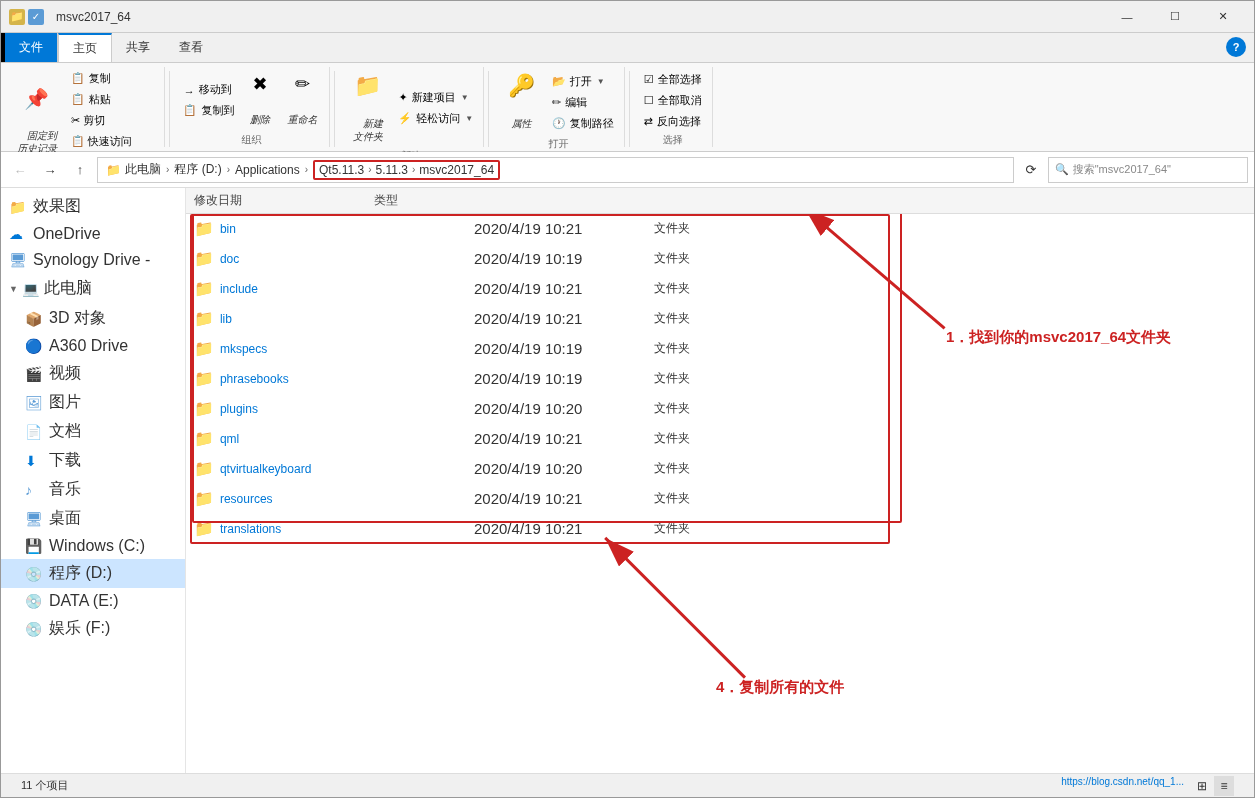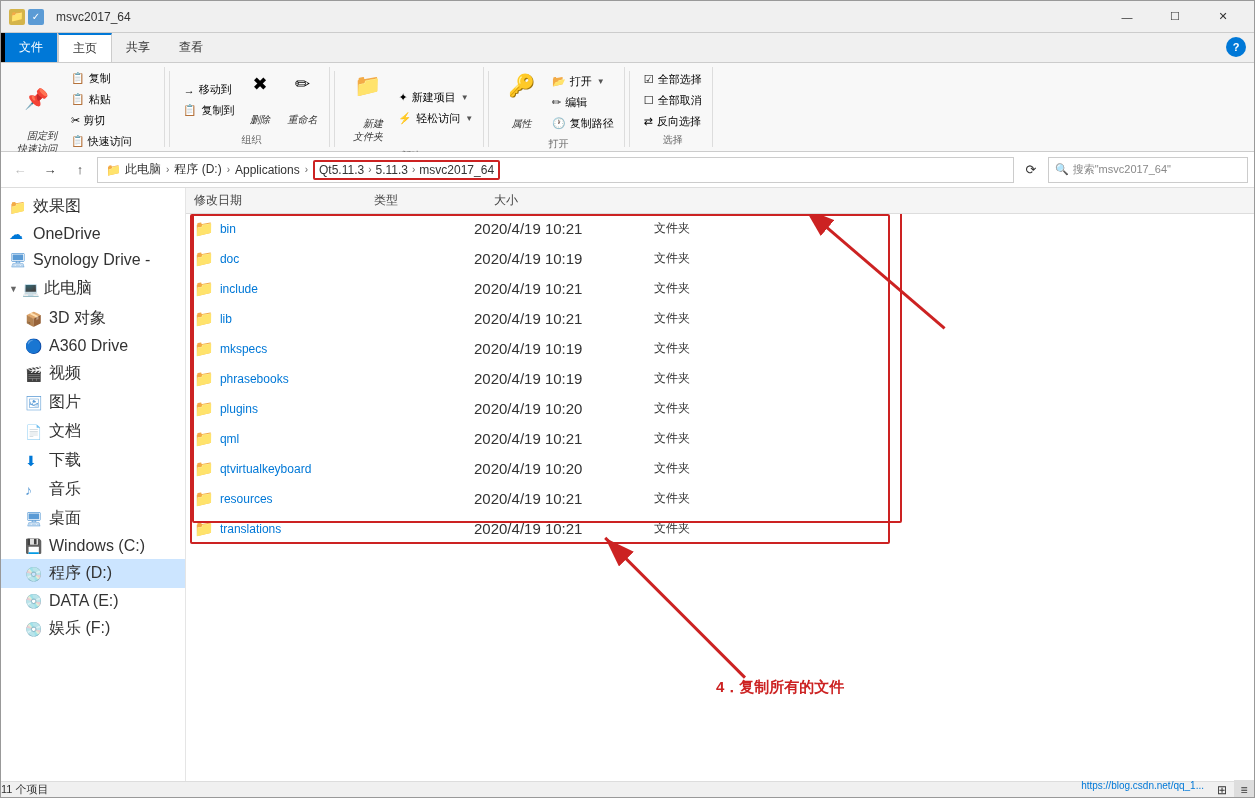--- a/index.html
+++ b/index.html
@@ -294,26 +294,26 @@
     
     #overlay {
       position: absolute;
       top: 0; left: 0;
       width: 100%; height: 100%;
       pointer-events: none;
     }
 
     
     #status-bar {
-      height: 16px;
+      height: 24px;
       background: #f0f0f0;
       border-top: 1px solid #ddd;
       display: flex;
       align-items: center;
-      padding: 0 0;
+      padding: 0 20px;
       gap: 0;
       font-size: 11px;
       color: #333;
     }
     .view-toggle {
       margin-left: auto;
       display: flex;
       gap: 2px;
     }
     .view-btn {
@@ -380,21 +380,21 @@
     <div class="help-btn" style="margin-left:auto; margin-right:8px; margin-top:4px; border-radius:50%; width:20px; height:20px; font-size:11px;">?</div>
   </div>
 
   <div id="ribbon-content">
 
     <div class="ribbon-group">
       <div class="ribbon-group-content">
         <div class="ribbon-btn" style="font-size:10px; min-width:50px;">
           <div style="font-size:20px;">📌</div>
           <div class="label" style="white-space:pre-line; font-size:10px; line-height:1.3;">固定到
-快速访问</div>
+历史记录</div>
         </div>
         <div style="display:flex; flex-direction:column; gap:2px;">
           <div class="ribbon-btn-small">
             <span>📋</span>
             <span>复制</span>
           </div>
           <div class="ribbon-btn-small">
             <span>📋</span>
             <span>粘贴</span>
           </div>
@@ -617,23 +617,20 @@
 
   <div id="file-list" style="position:relative;">
 
     <div id="file-list-header">
       <div class="col-date col-header">
         <span>修改日期</span>
       </div>
       <div class="col-type col-header">
         <span>类型</span>
       </div>
-      <div class="col-size col-header">
-        <span>大小</span>
-      </div>
     </div>
 
     <div id="file-rows-container" style="position:relative;">
 
       <div class="annotation-box" style="top:0; left:4px; width:700px; height:330px; border-color:#cc2222; border-width:2px;">
       </div>
     </div>
 
     <div class="file-row">
       <div class="file-name">
@@ -732,20 +729,21 @@
       </div>
       <div class="file-date">2020/4/19 10:21</div>
       <div class="file-type">文件夹</div>
       <div class="file-size"></div>
     </div>
 
     <div style="position:absolute; top:0; left:0; width:100%; height:100%; pointer-events:none;">
 
       <div style="position:absolute; top:0; left:6px; width:710px; height:335px; border:2px solid #cc2222; border-radius:2px; pointer-events:none;"></div>
 
+      <div class="annotation-text" style="top:140px; left:760px; font-size:15px; font-weight:bold; color:#cc2222;">1．找到你的msvc2017_64文件夹</div>
 
       <div class="annotation-text" style="top:490px; left:530px; font-size:15px; font-weight:bold; color:#cc2222;">4．复制所有的文件</div>
 
       <svg id="overlay" viewBox="0 0 1070 600" style="position:absolute; top:0; left:0; width:100%; height:600px;">
 
         <defs>
           <marker id="arrowhead" markerWidth="10" markerHeight="7" refX="10" refY="3.5" orient="auto">
             <polygon points="0 0, 10 3.5, 0 7" fill="#cc2222"></polygon>
           </marker>
         </defs>

